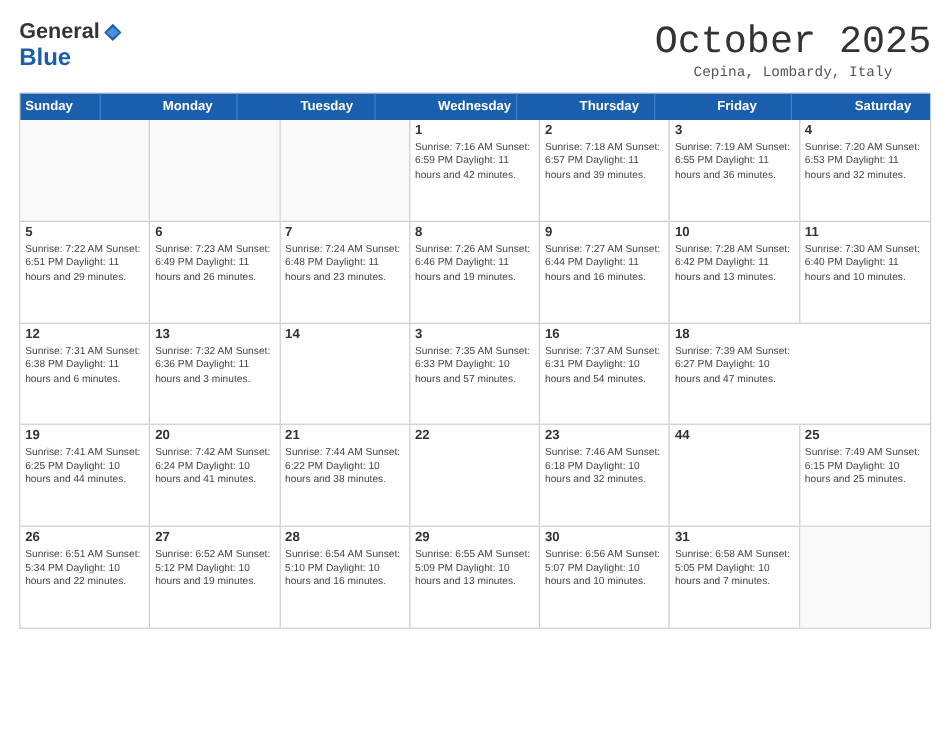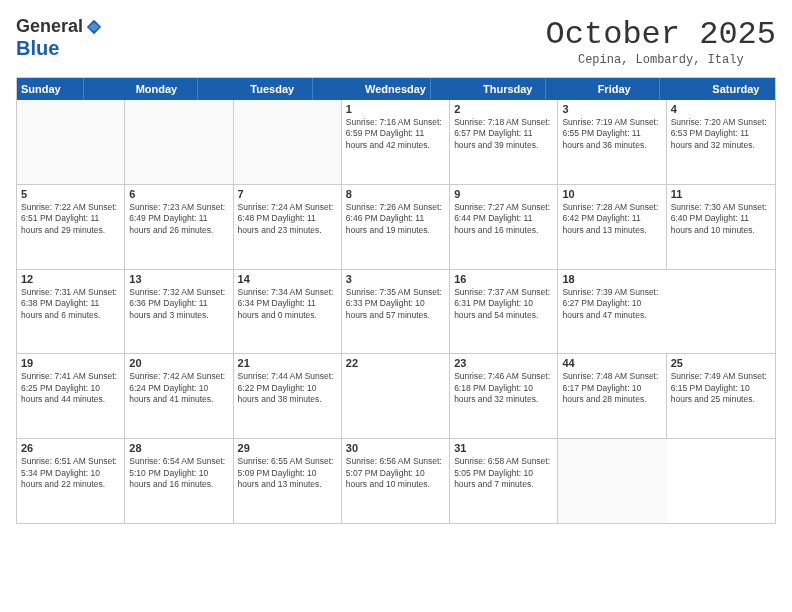--- a/index.html
+++ b/index.html
@@ -237,23 +237,20 @@
 Daylight: 11 hours and 6 minutes.</div>
           </div>
           <div class="cal-cell">
             <div class="day-num">13</div>
             <div class="day-info">Sunrise: 7:32 AM
 Sunset: 6:36 PM
 Daylight: 11 hours and 3 minutes.</div>
           </div>
           <div class="cal-cell">
             <div class="day-num">14</div>
-            <div class="day-info">Sunrise: 7:34 AM
-Sunset: 6:34 PM
-Daylight: 11 hours and 0 minutes.</div>
           </div>
           <div class="cal-cell">
             <div class="day-num">3</div>
             <div class="day-info">Sunrise: 7:35 AM
 Sunset: 6:33 PM
 Daylight: 10 hours and 57 minutes.</div>
           </div>
           <div class="cal-cell">
             <div class="day-num">16</div>
             <div class="day-info">Sunrise: 7:37 AM
@@ -290,37 +287,40 @@
             <div class="day-num">22</div>
           </div>
           <div class="cal-cell">
             <div class="day-num">23</div>
             <div class="day-info">Sunrise: 7:46 AM
 Sunset: 6:18 PM
 Daylight: 10 hours and 32 minutes.</div>
           </div>
           <div class="cal-cell">
             <div class="day-num">44</div>
-            <div class="day-info">Sunrise: 7:48 AM
-Sunset: 6:17 PM
-Daylight: 10 hours and 28 minutes.</div>
           </div>
           <div class="cal-cell">
             <div class="day-num">25</div>
             <div class="day-info">Sunrise: 7:49 AM
 Sunset: 6:15 PM
 Daylight: 10 hours and 25 minutes.</div>
           </div>
         </div>
         <div class="cal-row">
           <div class="cal-cell">
             <div class="day-num">26</div>
             <div class="day-info">Sunrise: 6:51 AM
 Sunset: 5:34 PM
 Daylight: 10 hours and 22 minutes.</div>
+          </div>
+          <div class="cal-cell">
+            <div class="day-num">27</div>
+            <div class="day-info">Sunrise: 6:52 AM
+Sunset: 5:12 PM
+Daylight: 10 hours and 19 minutes.</div>
           </div>
           <div class="cal-cell">
             <div class="day-num">28</div>
             <div class="day-info">Sunrise: 6:54 AM
 Sunset: 5:10 PM
 Daylight: 10 hours and 16 minutes.</div>
           </div>
           <div class="cal-cell">
             <div class="day-num">29</div>
             <div class="day-info">Sunrise: 6:55 AM

